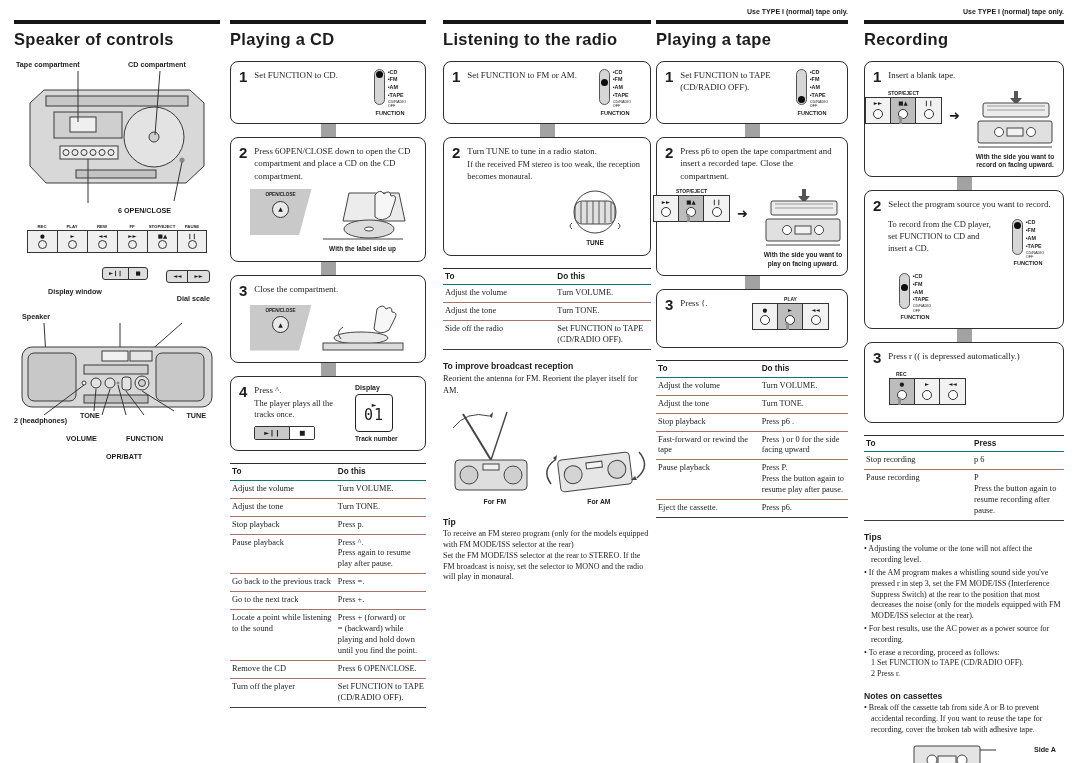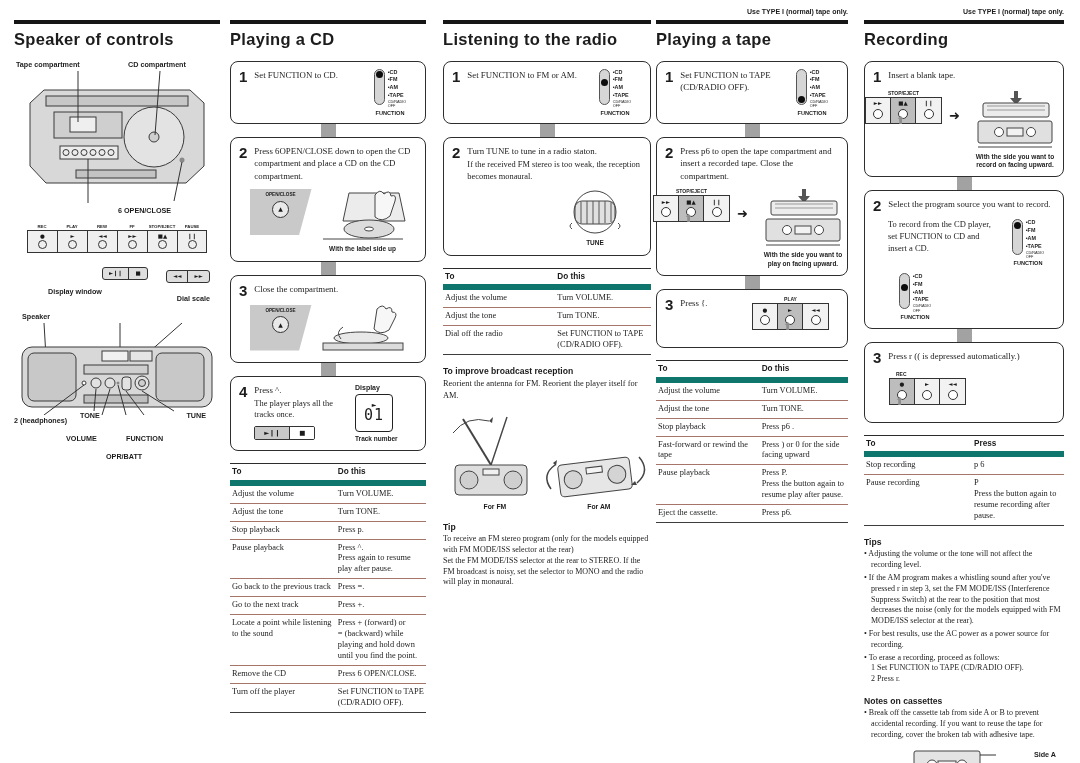--- a/index.html
+++ b/index.html
@@ -30,21 +30,21 @@
   .fswitch{display:flex;flex-direction:column;align-items:center;width:54px;flex:none}
   .fsrow{display:flex;gap:3px;align-items:flex-start}
   .fstrack{width:11px;height:36px;background:#d6d6d6;border:1px solid #555;border-radius:6px;position:relative}
   .fsknob{position:absolute;left:1.5px;width:7px;height:7px;border-radius:50%;background:#0d0d0d}
   .fsopts{display:flex;flex-direction:column;font:bold 5.4px/1.45 "Liberation Sans",sans-serif;white-space:nowrap}
   .fsoff{font:3.8px/1.15 "Liberation Sans",sans-serif;white-space:pre-line}
   .fslabel{font:bold 5.6px/1 "Liberation Sans",sans-serif;margin-top:2px}
   
   table{width:100%;border-collapse:collapse;margin-top:12px;border-bottom:1.6px solid #3c3c3c}
   thead th{font:bold 8.2px/1.2 "Liberation Sans",sans-serif;text-align:left;
-    border-top:1.8px solid #2c2c2c;border-bottom:6px solid #0f766e;padding:3px 2px}
+    border-top:1.8px solid #2c2c2c;border-bottom:1px solid #0f766e;padding:3px 2px}
   td{font:8.4px/1.3 "Liberation Serif",serif;vertical-align:top;padding:3px 2px;
     border-bottom:.8px solid #a5756a;white-space:pre-line}
   tbody tr:last-child td{border-bottom:none}
   td:first-child{width:54%}
   
   .subhead{font:bold 8.6px/1.2 "Liberation Sans",sans-serif;margin:11px 0 2px}
   .bodytext{font:8.4px/1.35 "Liberation Serif",serif;white-space:pre-line}
   ul.blist{list-style:none;font:8px/1.35 "Liberation Serif",serif;margin-top:2px}
   ul.blist li{white-space:pre-line;margin-bottom:2px;padding-left:7px;text-indent:-7px}
   ul.blist li::before{content:"• "}
@@ -431,21 +431,21 @@
     <tbody>
         <tr>
           <td>Adjust the volume</td>
           <td>Turn VOLUME.</td>
         </tr>
         <tr>
           <td>Adjust the tone</td>
           <td>Turn TONE.</td>
         </tr>
         <tr>
-          <td>Dial off the radio</td>
+          <td>Side off the radio</td>
           <td>Set FUNCTION to TAPE (CD/RADIO OFF).</td>
         </tr>
       </tbody>
   </table>
 
   <div class="subhead">To improve broadcast reception</div>
   <div class="bodytext">Reorient the antenna for FM.  Reorient the player itself for AM.</div>
 
   <svg width="206" height="96" viewBox="0 0 206 96" style="margin-top:6px">
     <line x1="48" y1="58" x2="20" y2="12" stroke="#444" stroke-width="2"></line>
@@ -752,21 +752,21 @@
           <td>Pause recording</td>
           <td>P
 Press the button again to resume recording after pause.</td>
         </tr>
       </tbody>
   </table>
 
   <div class="subhead">Tips</div>
   <ul class="blist">
     <li>Adjusting the volume or the tone will not affect the recording level.</li>
-    <li>If the AM program makes a whistling sound after you've pressed r in step 3, set the FM MODE/ISS (Interference Suppress Switch) at the rear to the position that most decreases the noise (only for the models equipped with FM MODE/ISS selector at the rear).</li>
+    <li>If the AM program makes a whistling sound side you've pressed r in step 3, set the FM MODE/ISS (Interference Suppress Switch) at the rear to the position that most decreases the noise (only for the models equipped with FM MODE/ISS selector at the rear).</li>
     <li>For best results, use the AC power as a power source for recording.</li>
     <li>To erase a recording, proceed as follows:
 1  Set FUNCTION to TAPE (CD/RADIO OFF).
 2  Press r.</li>
   </ul>
 
   <div class="subhead">Notes on cassettes</div>
   <ul class="blist">
     <li>Break off the cassette tab from side A or B to prevent accidental recording. If you want to reuse the tape for recording, cover the broken tab with adhesive tape.</li>
   </ul>

